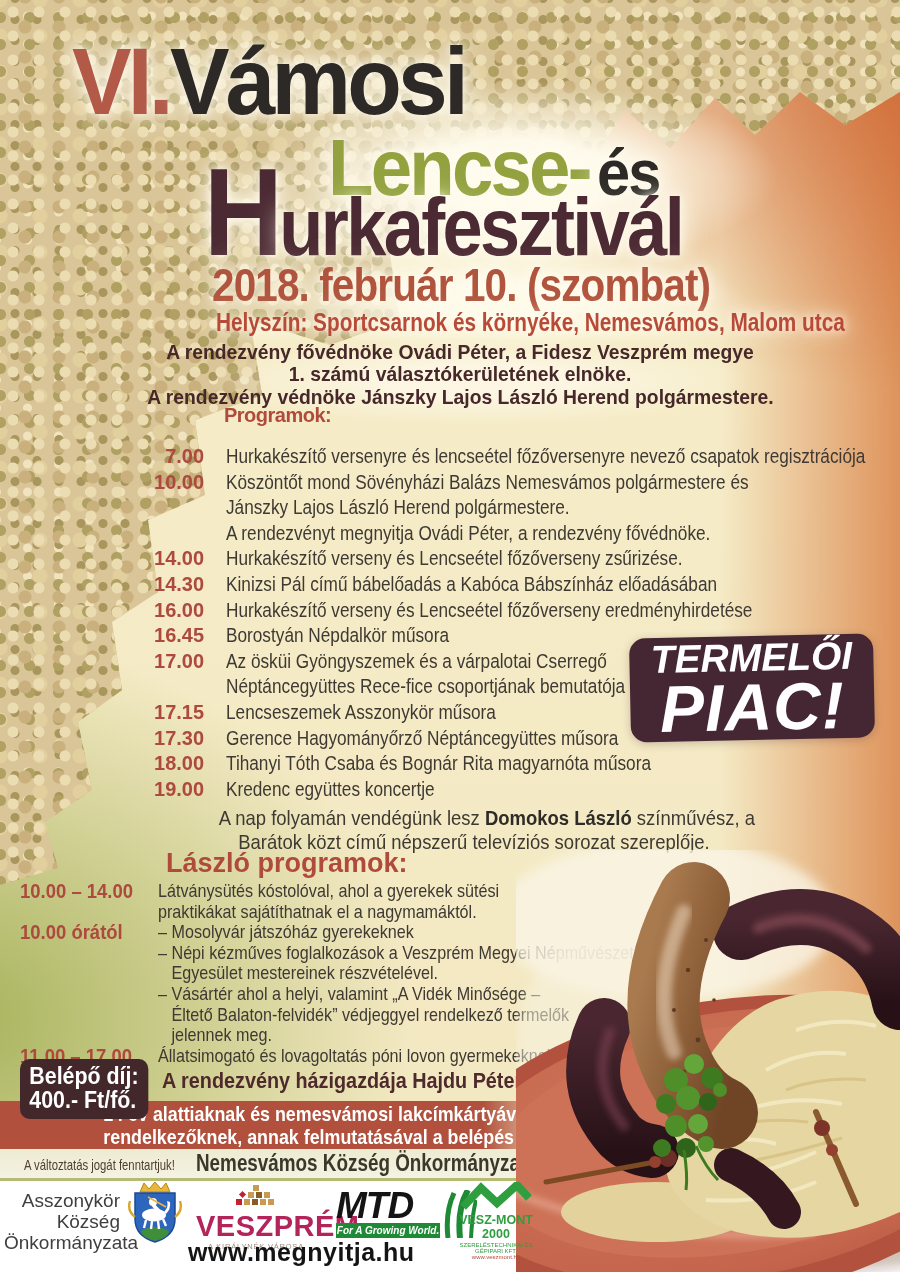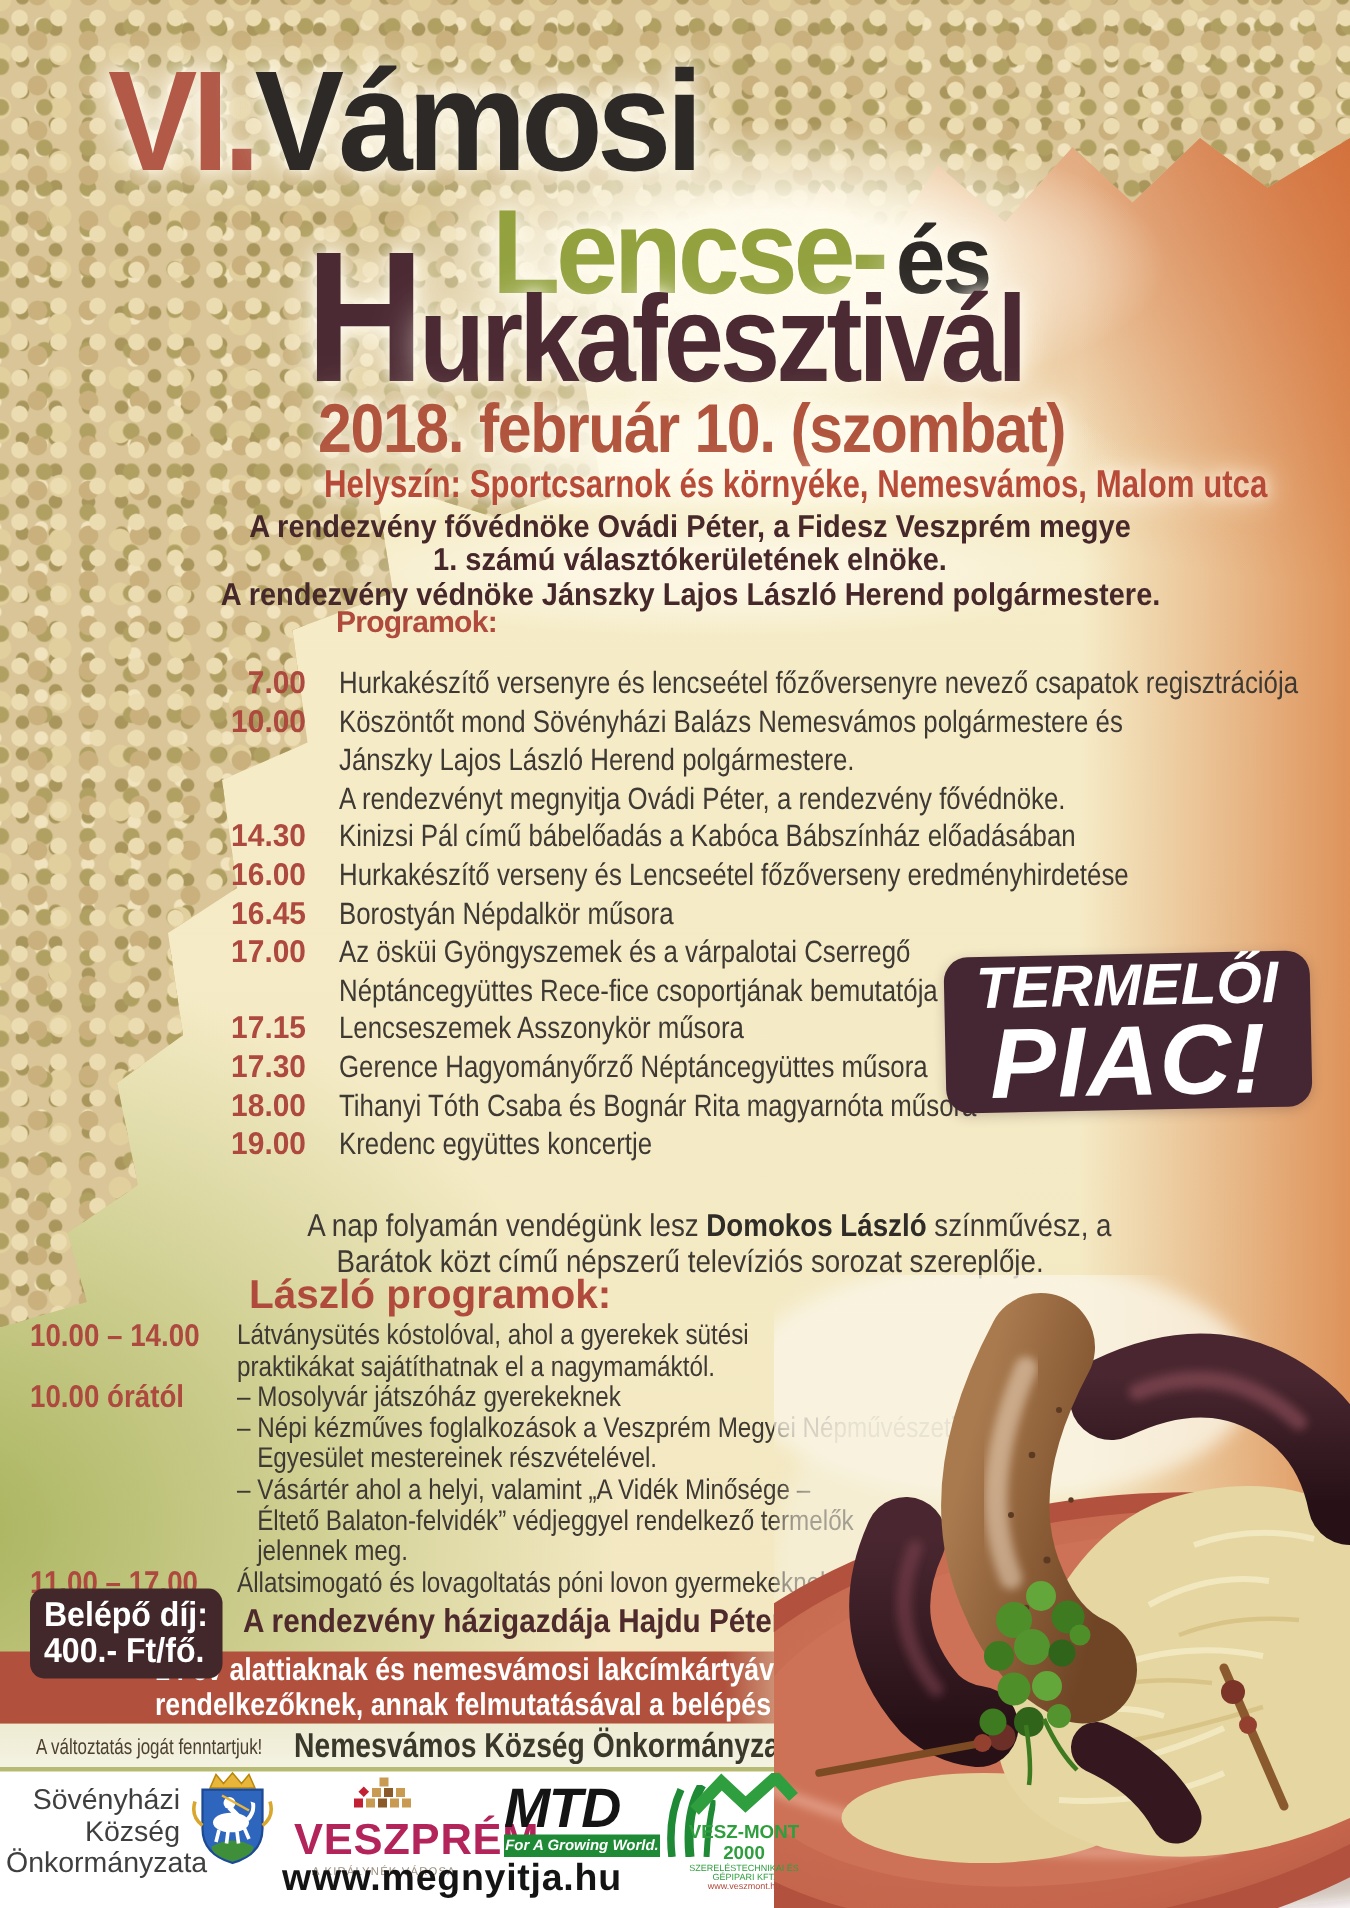--- a/index.html
+++ b/index.html
@@ -40,21 +40,21 @@
 .patrons .pl{transform:scaleX(.92);transform-origin:50% 50%;white-space:nowrap}
 .phead{position:absolute;left:224px;top:404px;z-index:3;font-size:20px;font-weight:700;color:#b04a3c;letter-spacing:-.5px}
 .prows{position:absolute;left:0;top:443px;width:880px;z-index:3}
 .prow{display:flex;align-items:flex-start}
 .ptime{width:204px;text-align:right;font-weight:700;font-size:21px;color:#ad493e;line-height:25.6px;transform:scaleX(.95);transform-origin:100% 0;white-space:nowrap;flex:none}
 .pdesc{margin-left:22px;flex:1;transform:scaleX(.84);transform-origin:0 0}
 .pline{font-size:20.5px;color:#3e3933;line-height:25.6px;white-space:nowrap}
 .badge{position:absolute;left:630px;top:636px;width:244px;height:104px;z-index:5;background:#452733;border-radius:16px;color:#fff;display:flex;flex-direction:column;justify-content:center;align-items:center;transform:rotate(-1.2deg);font-weight:700;font-style:italic;box-shadow:0 2px 8px rgba(70,40,50,.25)}
 .badge .b1{font-size:39px;line-height:1}
 .badge .b2{font-size:66px;line-height:.92;letter-spacing:1px}
-.guest{position:absolute;left:170px;top:806px;width:580px;z-index:3;text-align:center;font-size:21px;color:#3e3933;line-height:23.5px}
+.guest{position:absolute;left:184px;top:806px;width:580px;z-index:3;text-align:center;font-size:21px;color:#3e3933;line-height:23.5px}
 .guest .gl{transform:scaleX(.88);transform-origin:50% 50%;white-space:nowrap}
 .guest b{color:#2f2c27}
 .khead{position:absolute;left:166px;top:848px;z-index:3;font-size:27px;font-weight:700;color:#b04a3c}
 .krows{position:absolute;left:20px;top:881px;width:640px;z-index:3}
 .krow{display:flex;align-items:flex-start}
 .ktime{width:138px;font-weight:700;font-size:21px;color:#ad493e;line-height:20.6px;transform:scaleX(.88);transform-origin:0 0;white-space:nowrap;flex:none}
 .kdesc{flex:1;transform:scaleX(.85);transform-origin:0 0}
 .kline{font-size:19px;color:#3e3933;line-height:20.6px;white-space:nowrap}
 .fee{position:absolute;left:20px;top:1059px;z-index:6;background:#42272b;border-radius:10px;padding:5px 10px 7px;color:#fff;font-weight:700;font-size:23px;line-height:24px;white-space:nowrap;transform:scaleX(.93);transform-origin:0 0}
 .host{position:absolute;left:140px;top:1068px;width:440px;z-index:3;text-align:center}
@@ -119,20 +119,26 @@
 
       <div class="prow">
         <div class="ptime">10.00</div>
         <div class="pdesc">
           <div class="pline">Köszöntőt mond Sövényházi Balázs Nemesvámos polgármestere és</div>
           <div class="pline">Jánszky Lajos László Herend polgármestere.</div>
           <div class="pline">A rendezvényt megnyitja Ovádi Péter, a rendezvény fővédnöke.</div>
         </div>
       </div>
 
+      <div class="prow">
+        <div class="ptime">14.00</div>
+        <div class="pdesc">
+          <div class="pline">Hurkakészítő verseny és Lencseétel főzőverseny zsűrizése.</div>
+        </div>
+      </div>
 
       <div class="prow">
         <div class="ptime">14.30</div>
         <div class="pdesc">
           <div class="pline">Kinizsi Pál című bábelőadás a Kabóca Bábszínház előadásában</div>
         </div>
       </div>
 
       <div class="prow">
         <div class="ptime">16.00</div>
@@ -243,21 +249,21 @@
     <div class="bl">rendelkezőknek, annak felmutatásával a belépés díjtalan.</div>
   </div>
 
   <div class="substrip"></div>
   <div class="disclaimer">A változtatás jogát fenntartjuk!</div>
   <div class="organizer">Nemesvámos Község Önkormányzata</div>
 
   <div class="footer"></div>
 
   <div class="forg">
-    <div>Sövényházi</div>
+    <div>Asszonykör</div>
     <div>Község</div>
     <div>Önkormányzata</div>
   </div>
 
   <svg class="coat" width="58" height="62" viewBox="0 0 58 62">
     <path d="M14 11 L18 2 L23 8 L29 1 L35 8 L40 2 L44 11 Z" fill="#e9b63c" stroke="#b8860b" stroke-width="1"></path>
     <path d="M9 12 H49 V38 Q49 55 29 61 Q9 55 9 38 Z" fill="#2f66bd" stroke="#1d4a93" stroke-width="1.5"></path>
     <path d="M15 50 Q29 42 43 50 Q43 56 29 60 Q15 56 15 50 Z" fill="#3f8f3a"></path>
     <ellipse cx="28" cy="34" rx="12" ry="6.5" fill="#ffffff"></ellipse>
     <path d="M38 31 q5 -5 3 -11 l3 1 q1 7 -4 12 Z" fill="#ffffff"></path>

